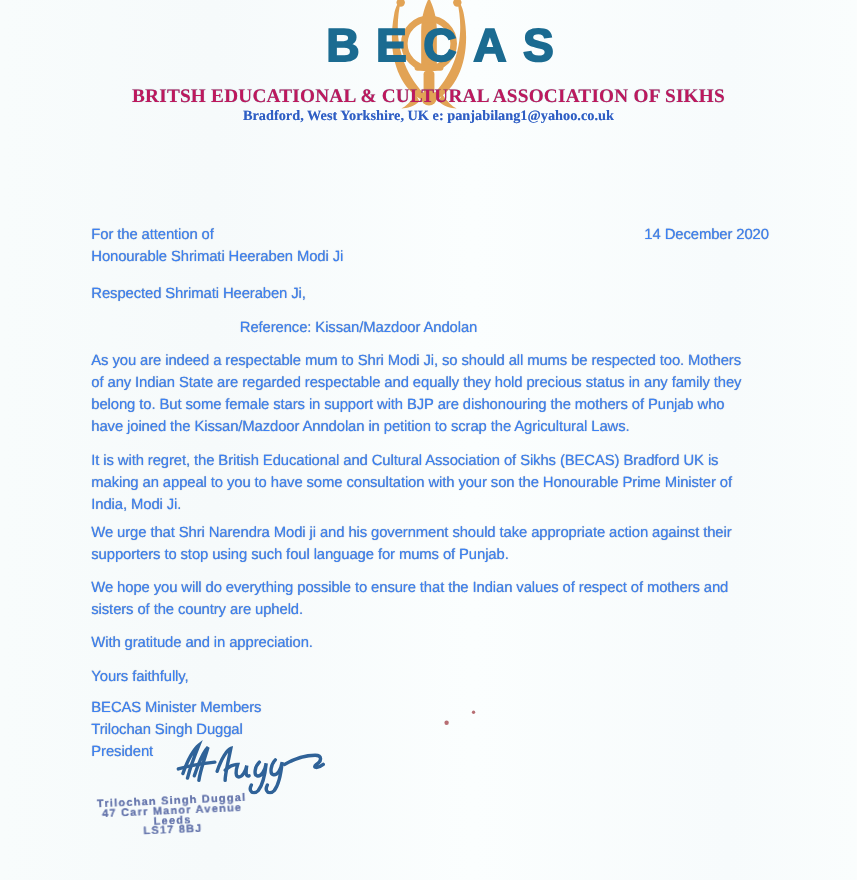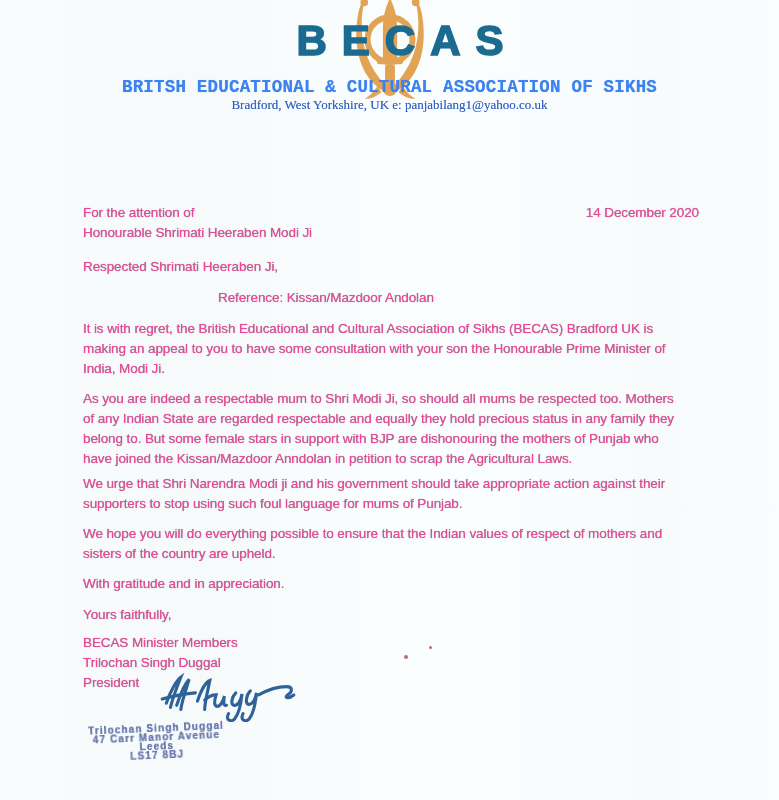--- a/index.html
+++ b/index.html
@@ -14,32 +14,32 @@
   .khanda{position:absolute;top:-2px;left:50%;transform:translateX(-50%);width:152px;height:104px;z-index:0;}
   .org-acronym{
     position:relative;z-index:1;padding-top:20px;
     font-size:42px;line-height:42px;font-weight:bold;
     letter-spacing:15px;color:#1b6b91;-webkit-text-stroke:1.6px #1b6b91;
     text-shadow:0 0 1px rgba(27,107,145,.6);
     margin-left:36px;
   }
   .org-name{
     position:relative;z-index:1;margin-top:18px;
-    font-family:Liberation Mono, monospace;
-    font-weight:bold;font-size:17.5px;line-height:15px;color:#3b82f6;
+    font-family:Liberation Serif, serif;
+    font-weight:bold;font-size:17.5px;line-height:15px;color:#be185d;
     letter-spacing:.2px;text-shadow:0 0 .7px rgba(42,122,140,.6);
   }
   .org-address{
     position:relative;z-index:1;margin-top:3px;
     font-family:"Liberation Serif","DejaVu Serif",serif;
-    font-weight:normal;font-size:13px;line-height:13px;color:#2e5ec4;
+    font-weight:bold;font-size:13px;line-height:13px;color:#2e5ec4;
     text-shadow:0 0 .6px rgba(46,94,196,.55);
   }
   
-  .letter{padding:0 56px 0 83px;color:#ec4899;font-size:13.5px;line-height:20px;
+  .letter{padding:0 56px 0 83px;color:#3b82f6;font-size:13.5px;line-height:20px;
           text-shadow:0 0 .8px rgba(64,68,72,.65);letter-spacing:-.1px;}
   .attention-row{display:flex;justify-content:space-between;align-items:flex-start;margin-top:81px;}
   .date{margin-right:24px;white-space:nowrap;}
   .salutation{margin:14px 0 0 0;}
   .reference{margin:11px 0 0 135px;}
   .para{white-space:pre-line;margin:10px 0 0 0;max-width:700px;}
   .para.first{margin-top:11px;}
   .para.p3{margin-top:5px;}
   .gratitude{margin:10px 0 0 0;}
   .closing{margin:11px 0 0 0;}
@@ -92,27 +92,27 @@
       <div>
         <div>For the attention of</div>
         <div>Honourable Shrimati Heeraben Modi Ji</div>
       </div>
       <div class="date">14 December 2020</div>
     </div>
 
     <p class="salutation">Respected Shrimati Heeraben Ji,</p>
     <p class="reference">Reference: Kissan/Mazdoor Andolan</p>
 
-    <p class="para first">It is with regret, the British Educational and Cultural Association of Sikhs (BECAS) Bradford UK is
-making an appeal to you to have some consultation with your son the Honourable Prime Minister of
-India, Modi Ji.</p>
     <p class="para">As you are indeed a respectable mum to Shri Modi Ji, so should all mums be respected too. Mothers
 of any Indian State are regarded respectable and equally they hold precious status in any family they
 belong to. But some female stars in support with BJP are dishonouring the mothers of Punjab who
 have joined the Kissan/Mazdoor Anndolan in petition to scrap the Agricultural Laws.</p>
+    <p class="para first">It is with regret, the British Educational and Cultural Association of Sikhs (BECAS) Bradford UK is
+making an appeal to you to have some consultation with your son the Honourable Prime Minister of
+India, Modi Ji.</p>
     <p class="para p3">We urge that Shri Narendra Modi ji and his government should take appropriate action against their
 supporters to stop using such foul language for mums of Punjab.</p>
     <p class="para">We hope you will do everything possible to ensure that the Indian values of respect of mothers and
 sisters of the country are upheld.</p>
 
     <p class="gratitude">With gratitude and in appreciation.</p>
     <p class="closing">Yours faithfully,</p>
 
     <div class="sig-block">
       <div>BECAS Minister Members</div>

